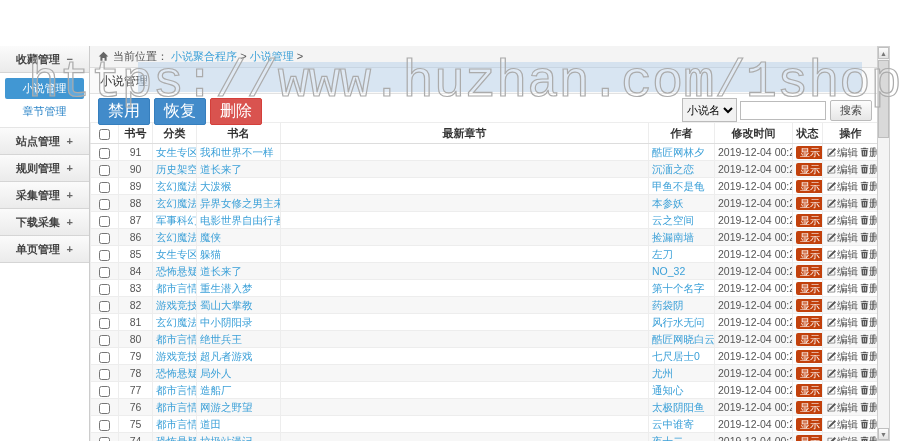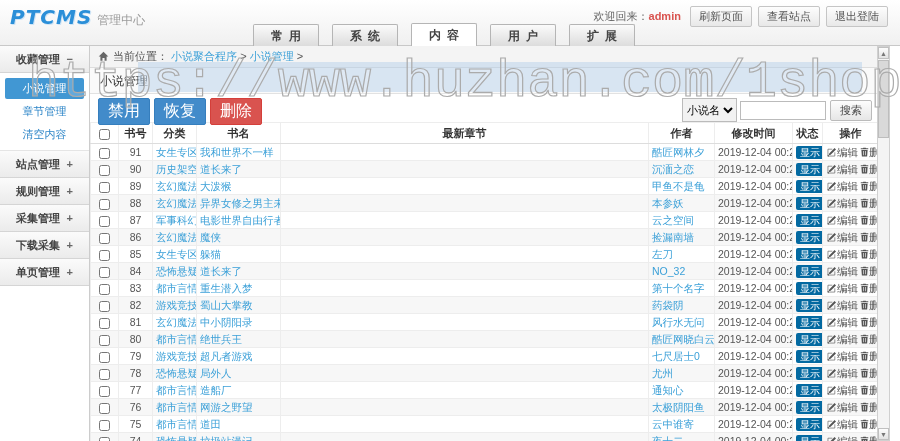--- a/index.html
+++ b/index.html
@@ -61,21 +61,21 @@
   th,td { border:1px solid #ededed; font-size:10.5px; overflow:hidden; white-space:nowrap;
     padding:0 3px; height:16px; line-height:16px; }
   th { height:20px; line-height:20px; font-size:11px; font-weight:bold; color:#333;
     text-align:center; background:#fff; border-bottom:1px solid #ddd; }
   td { color:#555; }
   tr:nth-child(even) td { background:#f7f7f7; }
   td.c { text-align:center; }
   td.r { text-align:right; }
   td a { color:#3ba0d8; text-decoration:none; cursor:pointer; }
   input[type=checkbox] { width:11px; height:11px; margin:0; vertical-align:middle; cursor:pointer; }
-  .status-btn { display:inline-block; background:#0369a1; color:#fff; font-size:10px;
+  .status-btn { display:inline-block; background:#c2410c; color:#fff; font-size:10px;
     line-height:13px; padding:0 4px; border-radius:2px; cursor:pointer; }
   .op { color:#555; cursor:pointer; margin:0 1px; }
   .op svg { vertical-align:-1px; }
 
   
   #vscroll { position:absolute; right:10px; top:46px; width:13px; height:395px;
     background:#f4f4f4; border:1px solid #d0d0d0; }
   .sc-arrow { position:absolute; left:0; width:11px; height:12px; background:linear-gradient(#fdfdfd,#e2e2e2);
     border:1px solid #c0c0c0; color:#777; font-size:7px; text-align:center; line-height:11px; cursor:pointer; }
   .sc-up { top:0; } .sc-down { bottom:0; }
@@ -87,37 +87,26 @@
     background:rgba(175,205,232,0.45); pointer-events:none; z-index:40; }
   #watermark { position:absolute; left:28px; top:53px; z-index:41; pointer-events:none;
     font-family:"Liberation Mono","DejaVu Sans Mono",monospace; font-size:52px;
     color:rgba(255,255,255,0.18); -webkit-text-stroke:1.2px #ababab; white-space:nowrap; }
 </style>
 </head>
 <body>
 
 <div id="app">
 
-  <header id="top-header">
-    <div class="logo">
-      <span class="logo-main">PTCMS</span><span class="logo-sub">管理中心</span>
-    </div>
-    <div class="header-right">
-      <span>欢迎回来：</span><span class="uname">admin</span>
-      <span id="header-actions"><span class="hbtn">刷新页面</span><span class="hbtn">查看站点</span><span class="hbtn">退出登陆</span></span>
-    </div>
-    <nav id="tabs"><div class="tab">常用</div><div class="tab">系统</div><div class="tab active">内容</div><div class="tab">用户</div><div class="tab">扩展</div></nav>
-  </header>
 
   <aside id="sidebar">
       <div class="side-group"><span>收藏管理</span><span class="gmark">−</span></div>
       <div class="side-items">
         <span class="side-item active">小说管理</span>
         <span class="side-item">章节管理</span>
-        <span class="side-item">清空内容</span>
       </div>
       <div class="side-group"><span>站点管理</span><span class="gmark">+</span></div>
       <div class="side-group"><span>规则管理</span><span class="gmark">+</span></div>
       <div class="side-group"><span>采集管理</span><span class="gmark">+</span></div>
       <div class="side-group"><span>下载采集</span><span class="gmark">+</span></div>
       <div class="side-group"><span>单页管理</span><span class="gmark">+</span></div>
     </aside>
 
   <main id="main">
     <div id="breadcrumb">

